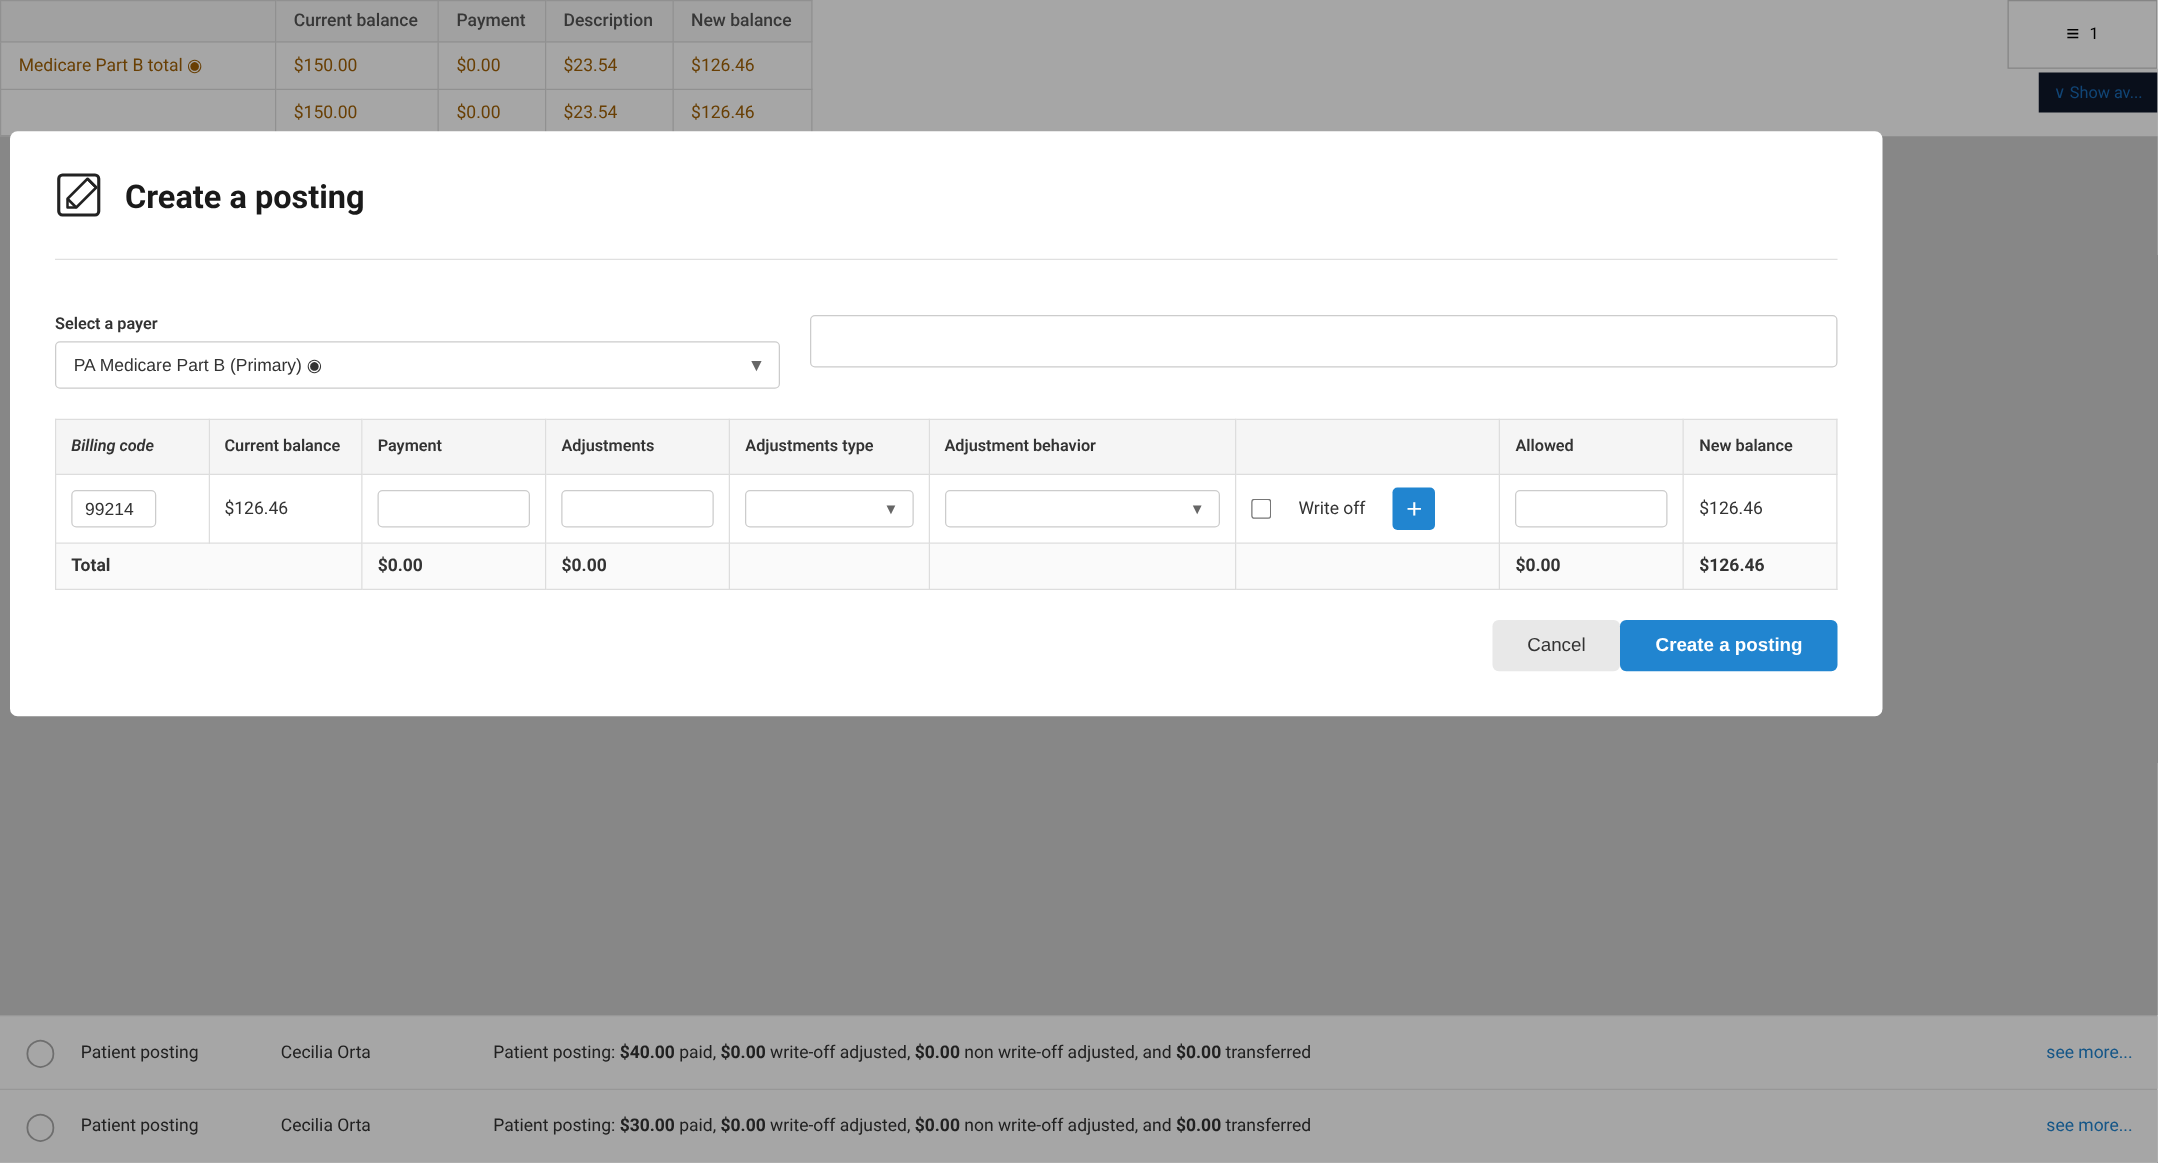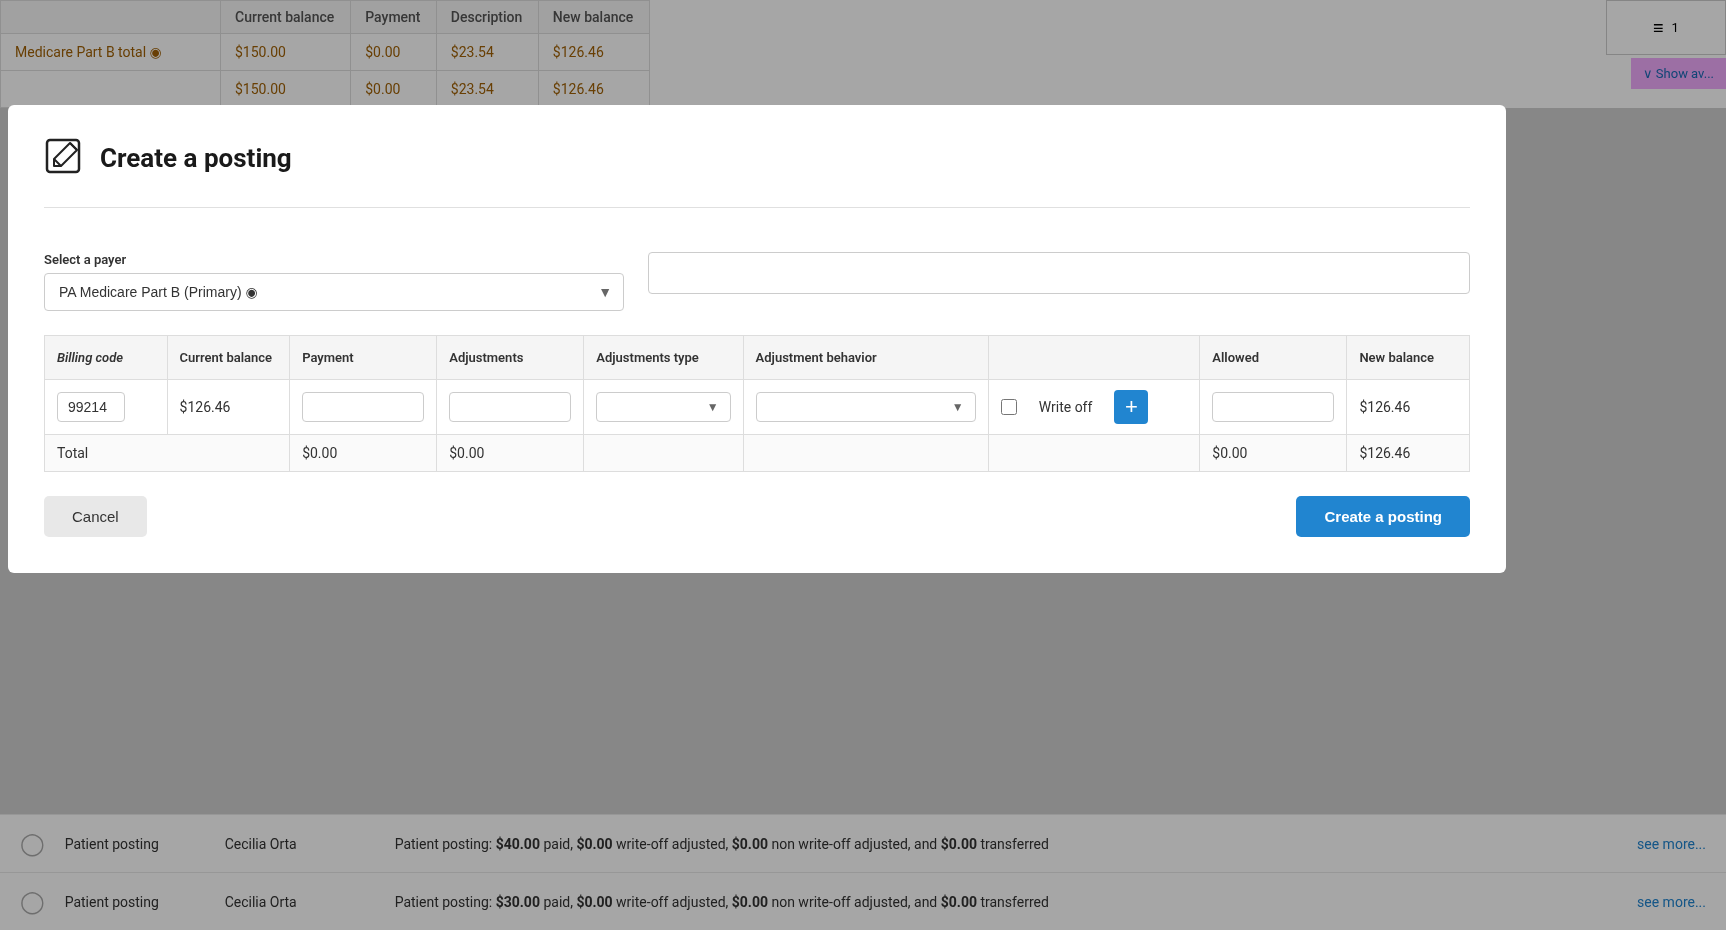--- a/index.html
+++ b/index.html
@@ -52,21 +52,21 @@
       display: flex;
       align-items: center;
       justify-content: center;
       gap: 8px;
       font-size: 13px;
     }
 
     .show-av {
       position: absolute;
       top: 58px; right: 0;
-      background: #f0abfc;
+      background: #0f172a;
       padding: 8px 12px;
       font-size: 13px;
       color: #1a6bb5;
       cursor: pointer;
     }
 
     
     .overlay {
       position: absolute;
       top: 0; left: 0;
@@ -259,30 +259,29 @@
       font-size: 22px;
       font-weight: 400;
       cursor: pointer;
       display: flex;
       align-items: center;
       justify-content: center;
       line-height: 1;
     }
 
     .total-row td {
-      font-weight: 400;
+      font-weight: 700;
       background: #fafafa;
       color: #333;
     }
 
     
     .modal-footer {
       display: flex;
-      justify-content: space-between;
-      gap: 12px;
+      justify-content: flex-end;
       margin-top: 8px;
     }
 
     .cancel-btn {
       background: #e8e8e8;
       color: #333;
       border: none;
       border-radius: 5px;
       padding: 12px 28px;
       font-size: 15px;

